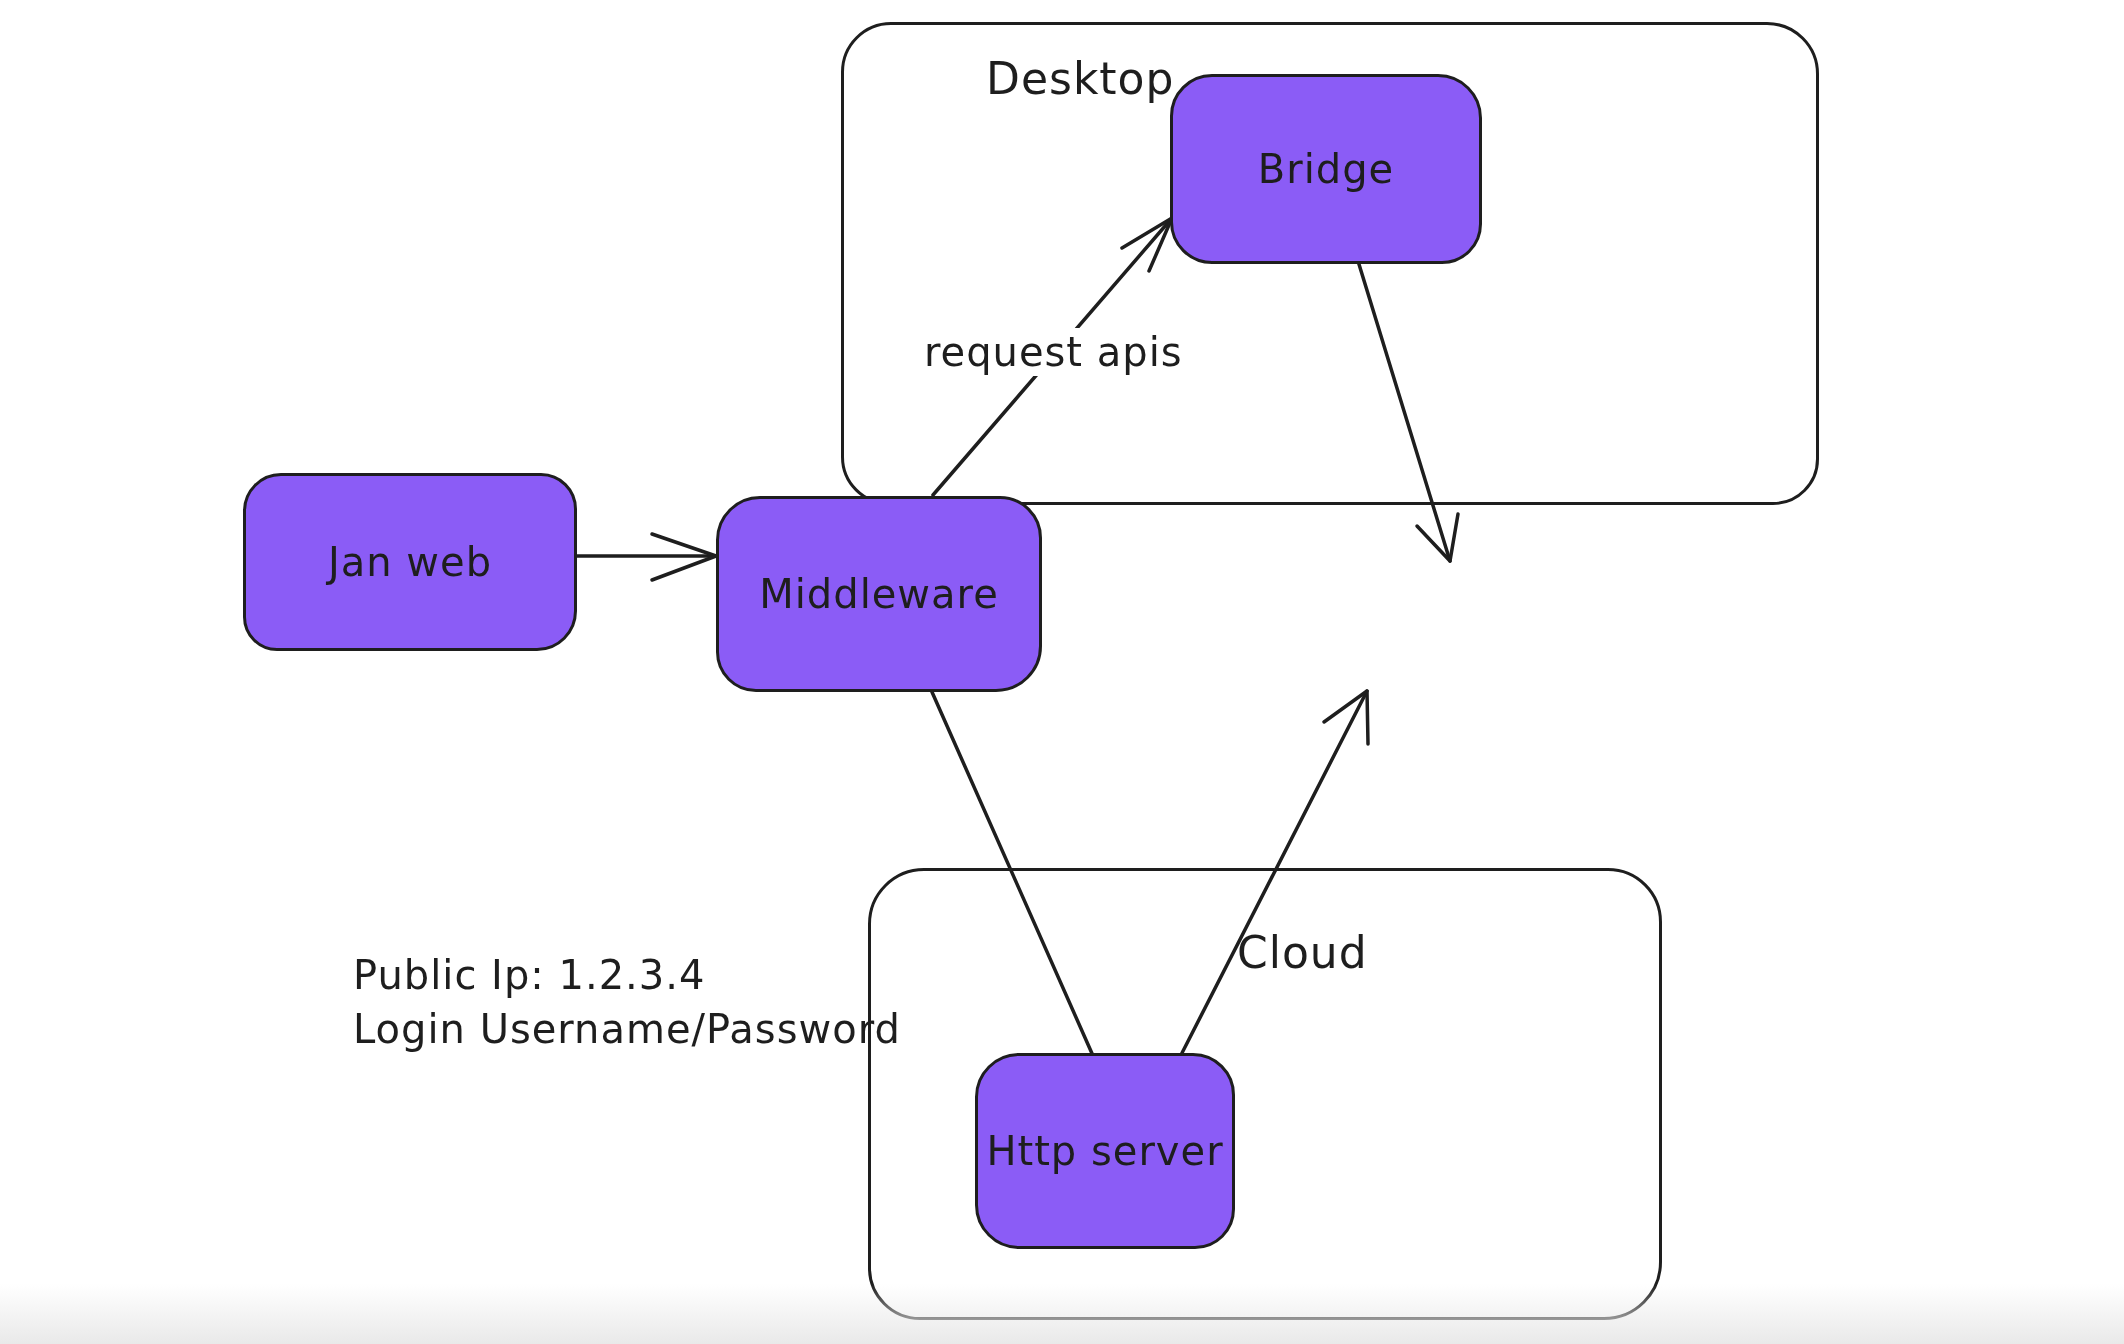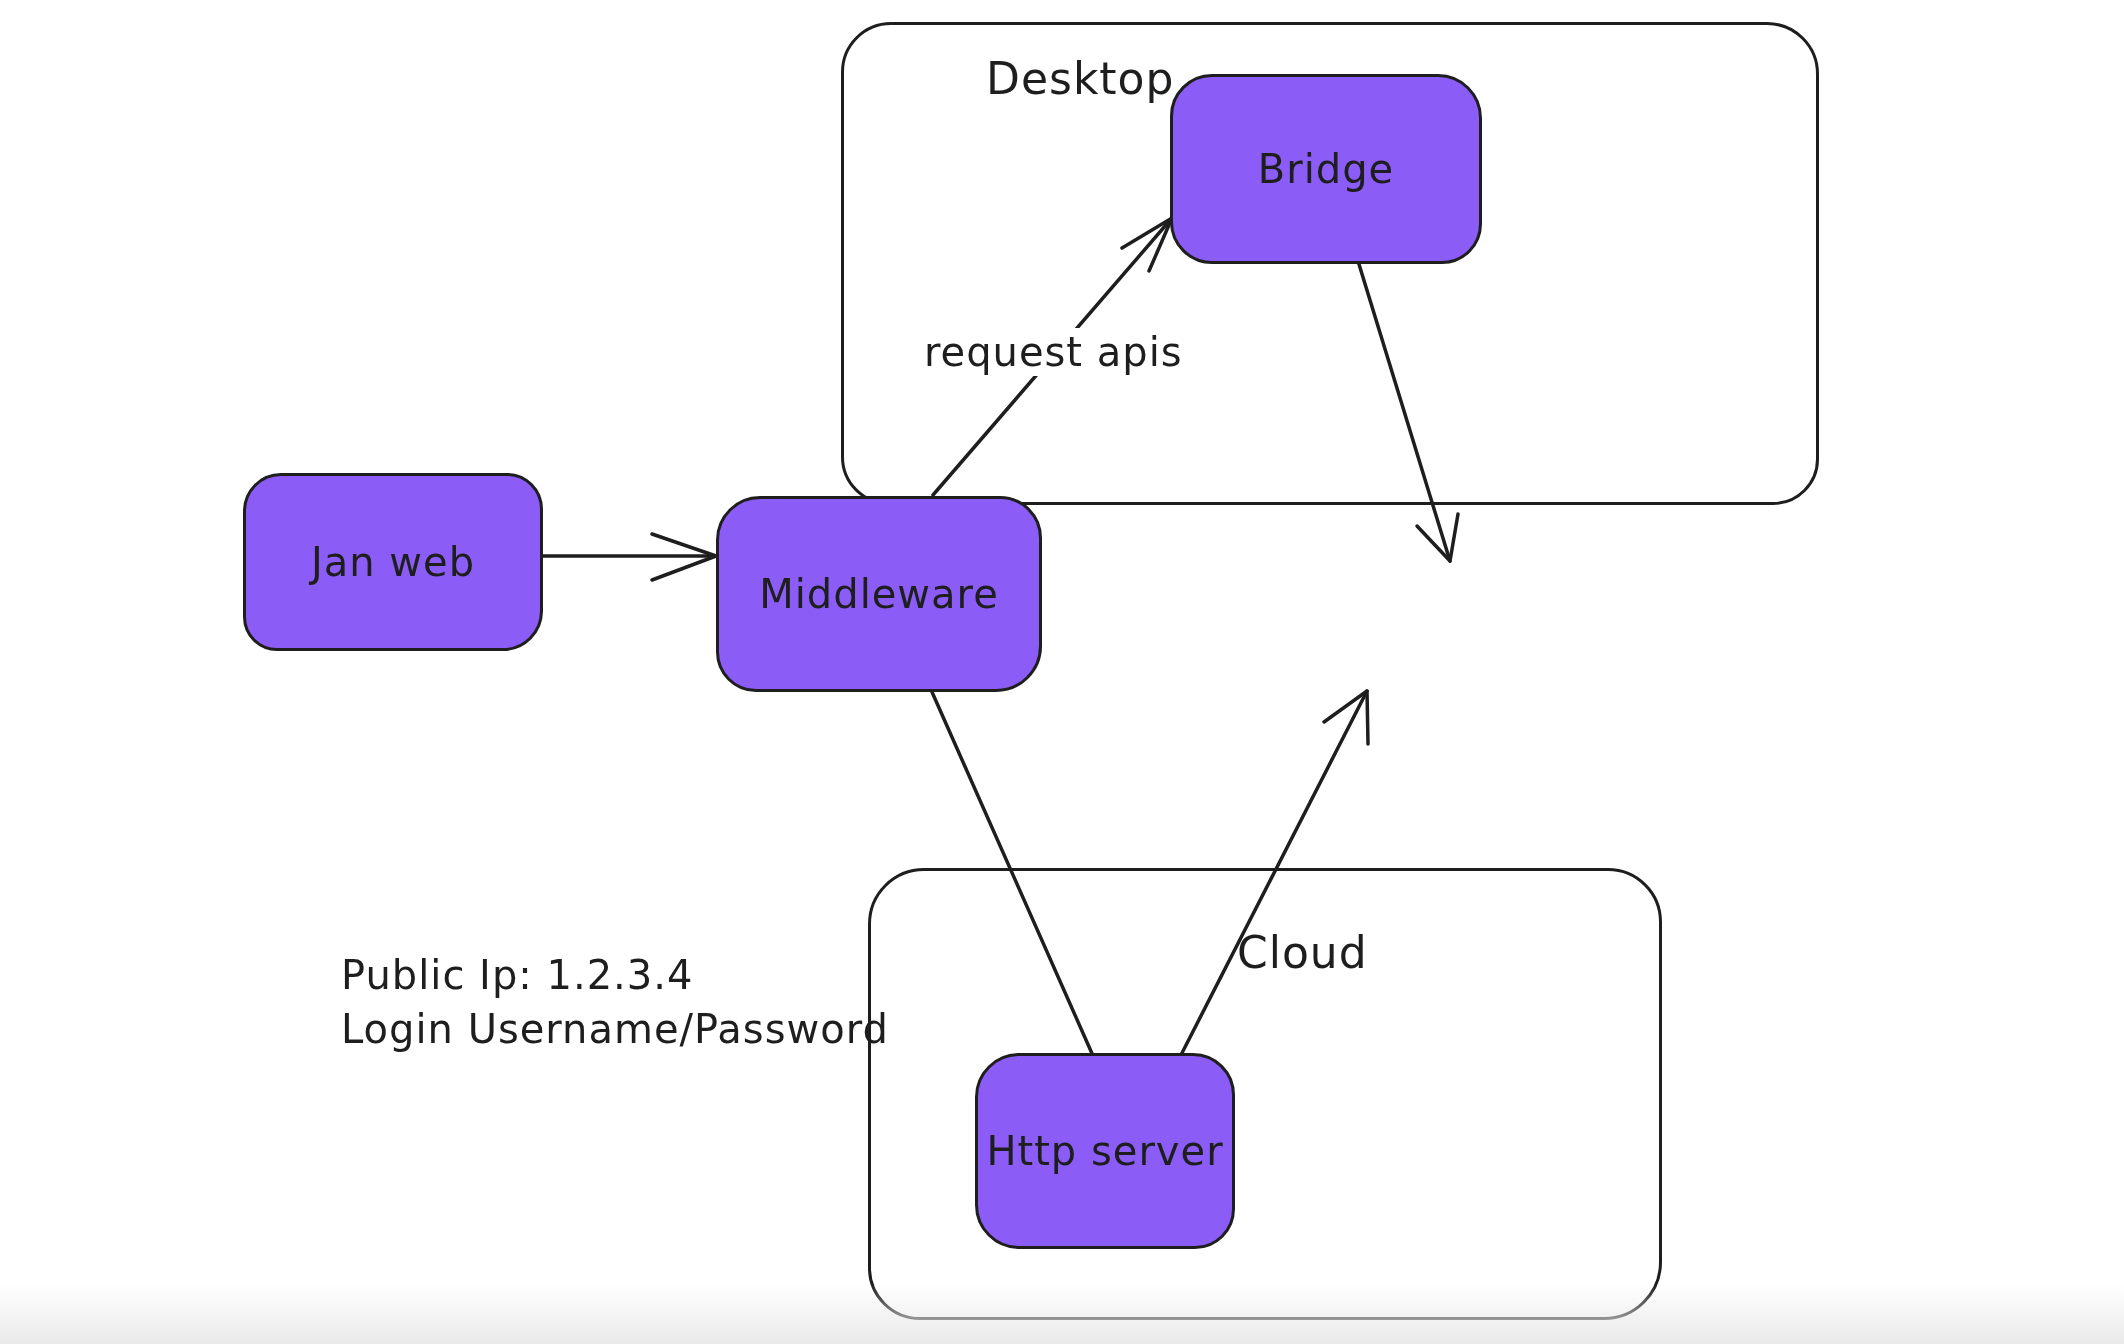--- a/index.html
+++ b/index.html
@@ -44,21 +44,21 @@
     display: flex;
     align-items: center;
     justify-content: center;
   }
   .node .node-label {
     font-size: 40px;
     line-height: 1;
     white-space: nowrap;
     letter-spacing: 1px;
   }
-  #jan-web      { left: 243px;  top: 473px;  width: 300px; height: 178px; border-radius: 38px 36px 40px 34px; }
+  #jan-web      { left: 243px;  top: 473px;  width: 334px; height: 178px; border-radius: 38px 36px 40px 34px; }
   #middleware   { left: 716px;  top: 496px;  width: 326px; height: 196px; border-radius: 44px 42px 46px 40px; }
   #bridge       { left: 1170px; top: 74px;   width: 312px; height: 190px; border-radius: 42px 44px 40px 42px; }
   #plugins      { left: 1345px; top: 564px;  width: 214px; height: 124px; border-radius: 30px 32px 30px 28px; }
   #http-server  { left: 975px;  top: 1053px; width: 260px; height: 196px; border-radius: 44px 42px 40px 44px; }
 
   
   .edge-label {
     position: absolute;
     font-size: 40px;
     line-height: 1.1;
@@ -66,21 +66,21 @@
     background: #ffffff;
     padding: 2px 8px;
     letter-spacing: 1px;
   }
   #label-electron-apis { left: 916px; top: 328px; }
   #label-request-paths { left: 744px; top: 780px; }
 
   
   .annotation {
     position: absolute;
-    left: 341px;
+    left: 353px;
     top: 948px;
     font-size: 40px;
     line-height: 1.35;
     white-space: nowrap;
     letter-spacing: 1px;
   }
 
   
   .edge-stroke { stroke: #1e1e1e; stroke-width: 3.5; fill: none; stroke-linecap: round; stroke-linejoin: round; }
 

